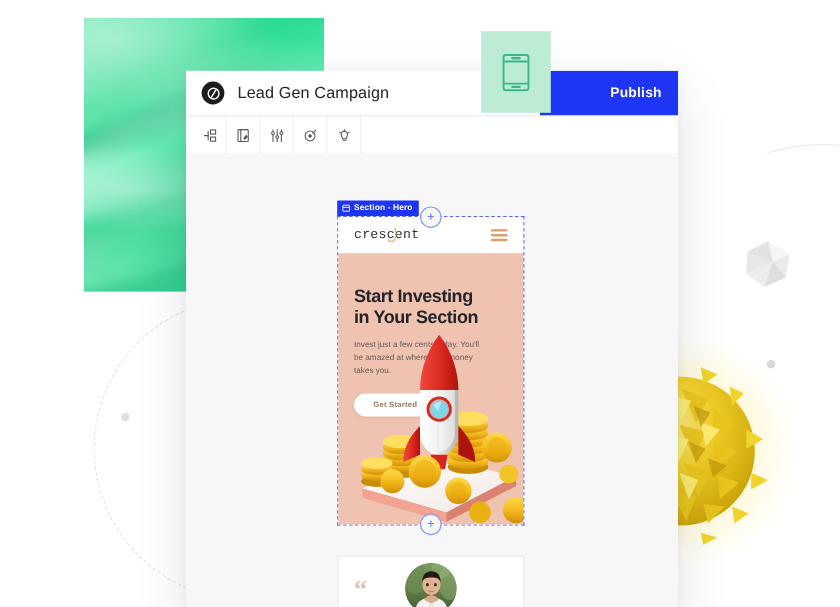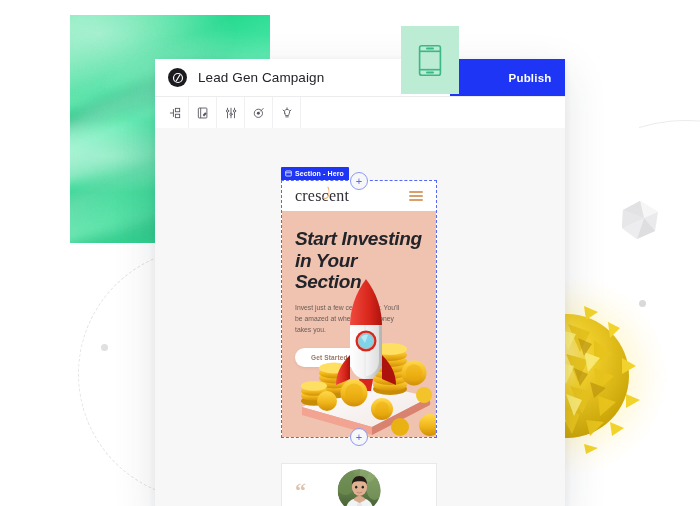--- a/index.html
+++ b/index.html
@@ -165,41 +165,41 @@
     color:#5568f7;font-size:11px;line-height:1;cursor:pointer;z-index:4;
   }
   .plus-top{top:0;}
   .plus-bottom{top:100%;}
 
   .site-nav{
     height:30px;display:flex;align-items:center;
     justify-content:space-between;padding:0 13px;background:#fff;
   }
   .logo-text{
-    font-size:16px;color:#2f2f36;letter-spacing:.2px;position:relative;
-    font-family:Liberation Serif, serif;
+    font-size:11px;color:#2f2f36;letter-spacing:.2px;position:relative;
+    font-family:Liberation Mono, monospace;
   }
   .logo-text .cres-c{position:relative;color:#2f2f36;}
   .logo-text .cres-c::after{
     content:"";position:absolute;left:50%;top:-2px;
     transform:translateX(-48%);
     width:7px;height:12px;border-radius:50%;
     border:1.4px solid #e8a866;border-left-color:transparent;border-top-color:transparent;
     pointer-events:none;
   }
   .burger{display:flex;flex-direction:column;gap:2.4px;cursor:pointer;}
   .burger i{display:block;width:14px;height:2px;background:#d9a06a;border-radius:1px;}
 
   .hero-body{
     background:#efc3b0;padding:17px 13px 0 13px;position:relative;
     height:226px;box-sizing:border-box;overflow:hidden;
   }
   .hero-h1{
-    font-size:19px;line-height:1.14;font-weight:bold;color:#23232a;
-    letter-spacing:-.35px;margin:0 0 9px 0;font-style:italic;
+    font-size:15px;line-height:1.14;font-weight:bold;color:#23232a;
+    letter-spacing:-.35px;margin:11px 0 9px 0;
   }
   .hero-p{
     font-size:6.8px;line-height:1.62;color:#6a5b57;margin:0 0 11px 0;
     max-width:108px;
   }
   .cta{
     display:inline-flex;align-items:center;justify-content:center;
     background:#fff;color:#9a7a68;border-radius:20px;
     padding:6px 16px;font-size:6.5px;font-weight:bold;
     letter-spacing:.15px;cursor:pointer;

